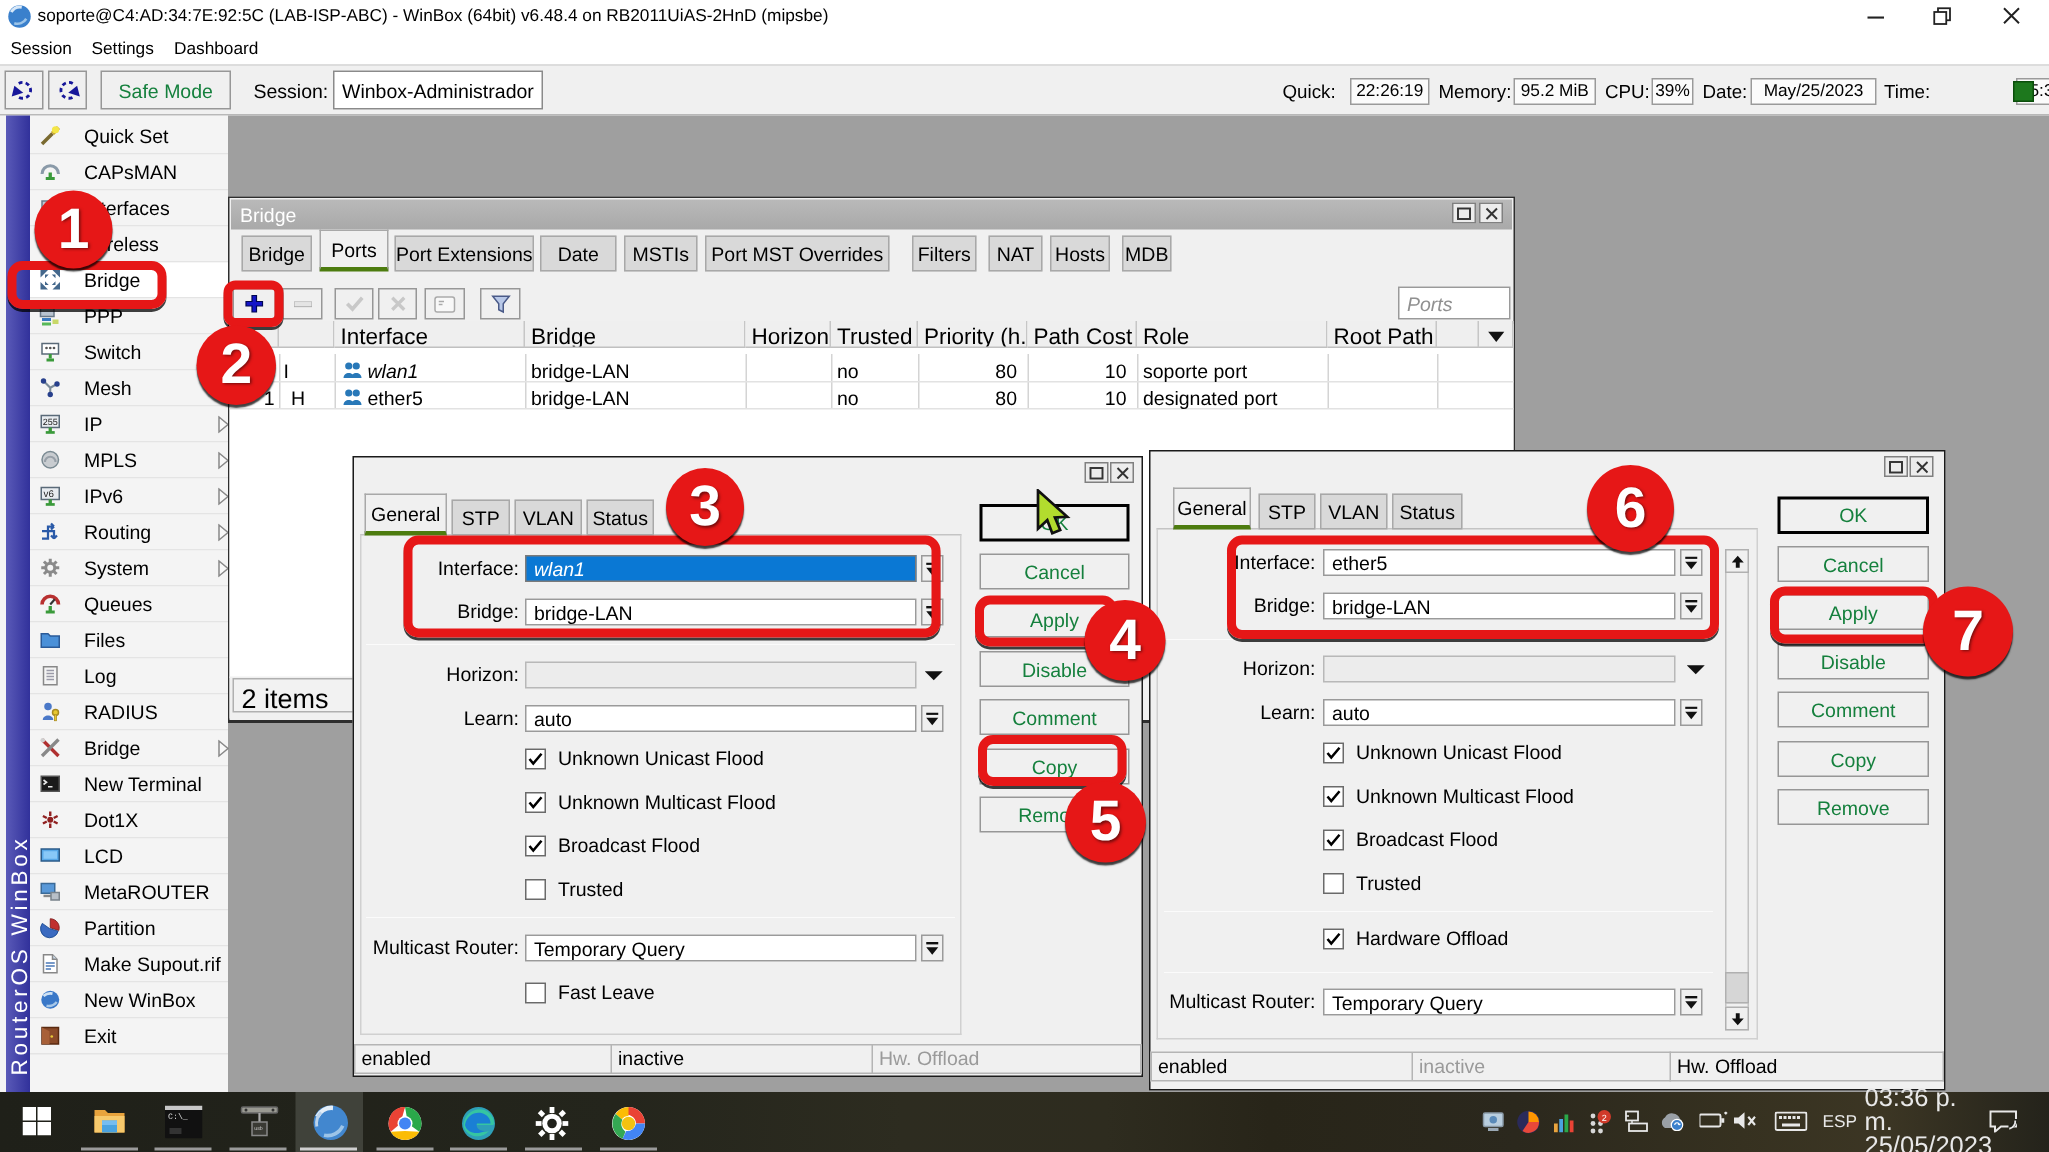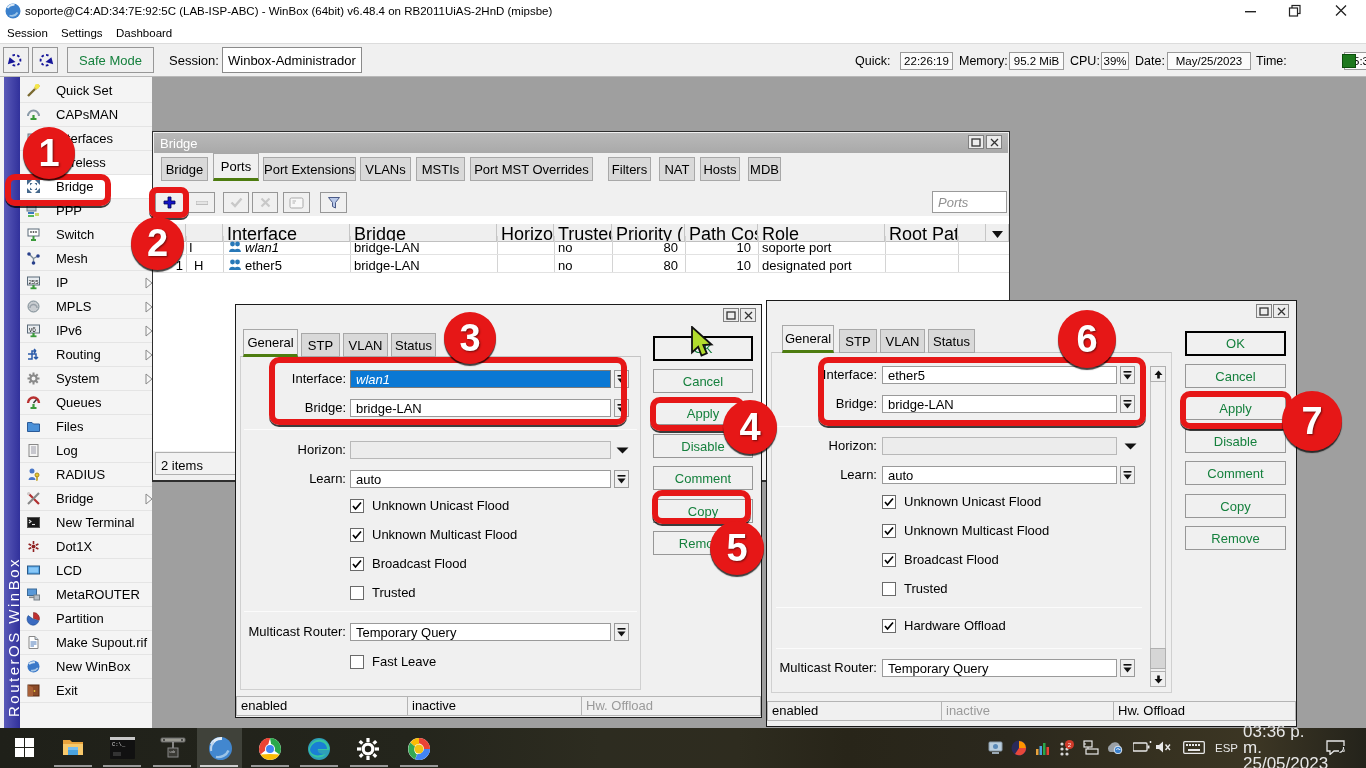--- a/index.html
+++ b/index.html
@@ -19,22 +19,22 @@
 .tbar{position:absolute;left:1px;right:1px;top:1px;height:20px;display:flex;align-items:center;color:#fff;padding-left:6px;font-size:13px}
 .wbtn{position:absolute;width:16px;height:14px;background:#ececec;border:1px solid #808080;display:flex;align-items:center;justify-content:center}
 .annr{position:absolute;border:6px solid #e61717;border-radius:10px;box-shadow:0 2px 0 rgba(0,0,0,.75);z-index:60}
 .annc{position:absolute;background:#e61717;border-radius:50%;color:#fff;display:flex;align-items:center;justify-content:center;font-weight:bold;font-size:38px;z-index:61;box-shadow:0 2px 1px rgba(0,0,0,.75);text-shadow:1px 1px 2px rgba(0,0,0,.5)}
 .mi{position:absolute;left:20px;width:132px;height:24px;display:flex;align-items:center;border-bottom:1px solid #e4e4e4;background:#f4f4f4}
 .mi .txt{margin-left:15px;font-size:13px}
 .mi svg{margin-left:6px}
 .arr{position:absolute;width:15px;height:18px;background:#f0f0f0;border:1px solid #9a9a9a;display:flex;align-items:center;justify-content:center}
 .gline{position:absolute;background:#d4d4d4;width:1px}
 .hline{position:absolute;background:#e2e2e2;height:1px}
-.th{position:absolute;top:224px;height:18px;background:#efefef;border-right:1px solid #c6c6c6;border-bottom:1px solid #c0c0c0;display:flex;align-items:center;padding-left:4px;padding-top:3px;font-size:18px;white-space:nowrap;overflow:hidden}
-.sbtxt{position:absolute;font-size:13px;line-height:20px}
+.th{position:absolute;top:214px;height:18px;background:#efefef;border-right:1px solid #c6c6c6;border-bottom:1px solid #c0c0c0;display:flex;align-items:center;padding-left:4px;padding-top:3px;font-size:15px;white-space:nowrap;overflow:hidden}
+.sbtxt{position:absolute;font-size:18px;line-height:20px}
 .sbox{padding:0 !important;justify-content:center;font-size:11.5px !important}
 </style>
 </head>
 <body>
 
 <div class="abs" style="left:0;top:0;width:1366px;height:22px;background:#fff"></div>
 <div class="abs" style="left:25px;top:5px;font-size:11.5px">soporte@C4:AD:34:7E:92:5C (LAB-ISP-ABC) - WinBox (64bit) v6.48.4 on RB2011UiAS-2HnD (mipsbe)</div>
 <svg id="appicon" class="abs" style="left:5px;top:3px" width="16" height="16" viewBox="0 0 16 16">
     <circle cx="8" cy="8" r="7.5" fill="#3a80cc"></circle>
     <path d="M2.5 5 A7 7 0 0 1 9.5 1.8" fill="none" stroke="#d8e8f8" stroke-width="2"></path>
@@ -340,21 +340,21 @@
   <div class="wbtn" style="left:833px;top:3px">
       <svg width="9" height="9">
         <path d="M1 1 L8 8 M8 1 L1 8" stroke="#333" stroke-width="1.3"></path>
       </svg>
     </div>
 </div>
 <div id="bridgetabs">
 <div class="tab" style="left:161px;top:157px;width:47px;height:24px">Bridge</div>
 <div class="tab act" style="left:213px;top:153px;width:46px;height:28px">Ports</div>
 <div class="tab" style="left:263px;top:157px;width:93px;height:24px">Port Extensions</div>
-<div class="tab" style="left:360px;top:157px;width:51px;height:24px">VLANs</div>
+<div class="tab" style="left:360px;top:157px;width:51px;height:24px">Date</div>
 <div class="tab" style="left:416px;top:157px;width:49px;height:24px">MSTIs</div>
 <div class="tab" style="left:470px;top:157px;width:123px;height:24px">Port MST Overrides</div>
 <div class="tab" style="left:608px;top:157px;width:43px;height:24px">Filters</div>
 <div class="tab" style="left:659px;top:157px;width:36px;height:24px">NAT</div>
 <div class="tab" style="left:700px;top:157px;width:40px;height:24px">Hosts</div>
 <div class="tab" style="left:748px;top:157px;width:33px;height:24px">MDB</div>
 </div>
 <div id="bridgetoolbar">
 <div class="btn" style="left:155px;top:192px;width:29px;height:21px">
       <svg width="13" height="13" viewBox="0 0 13 13">

